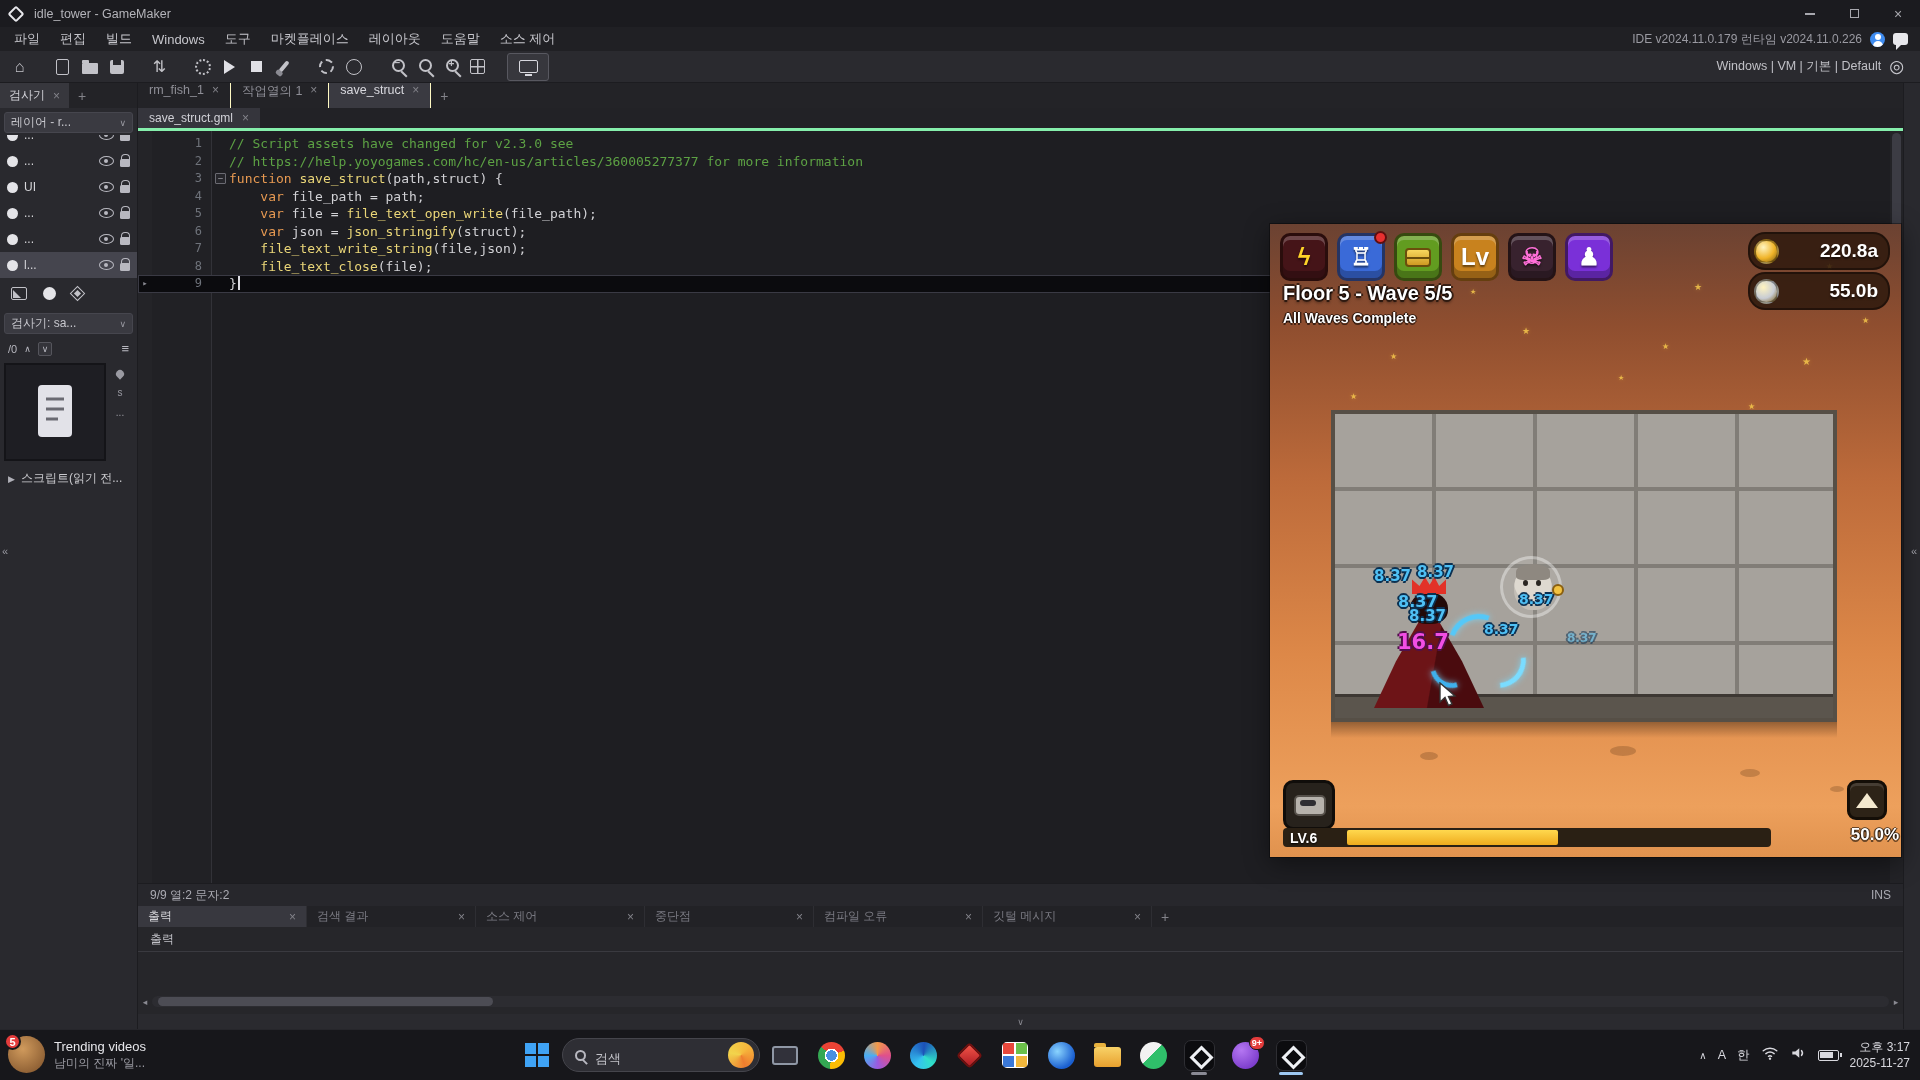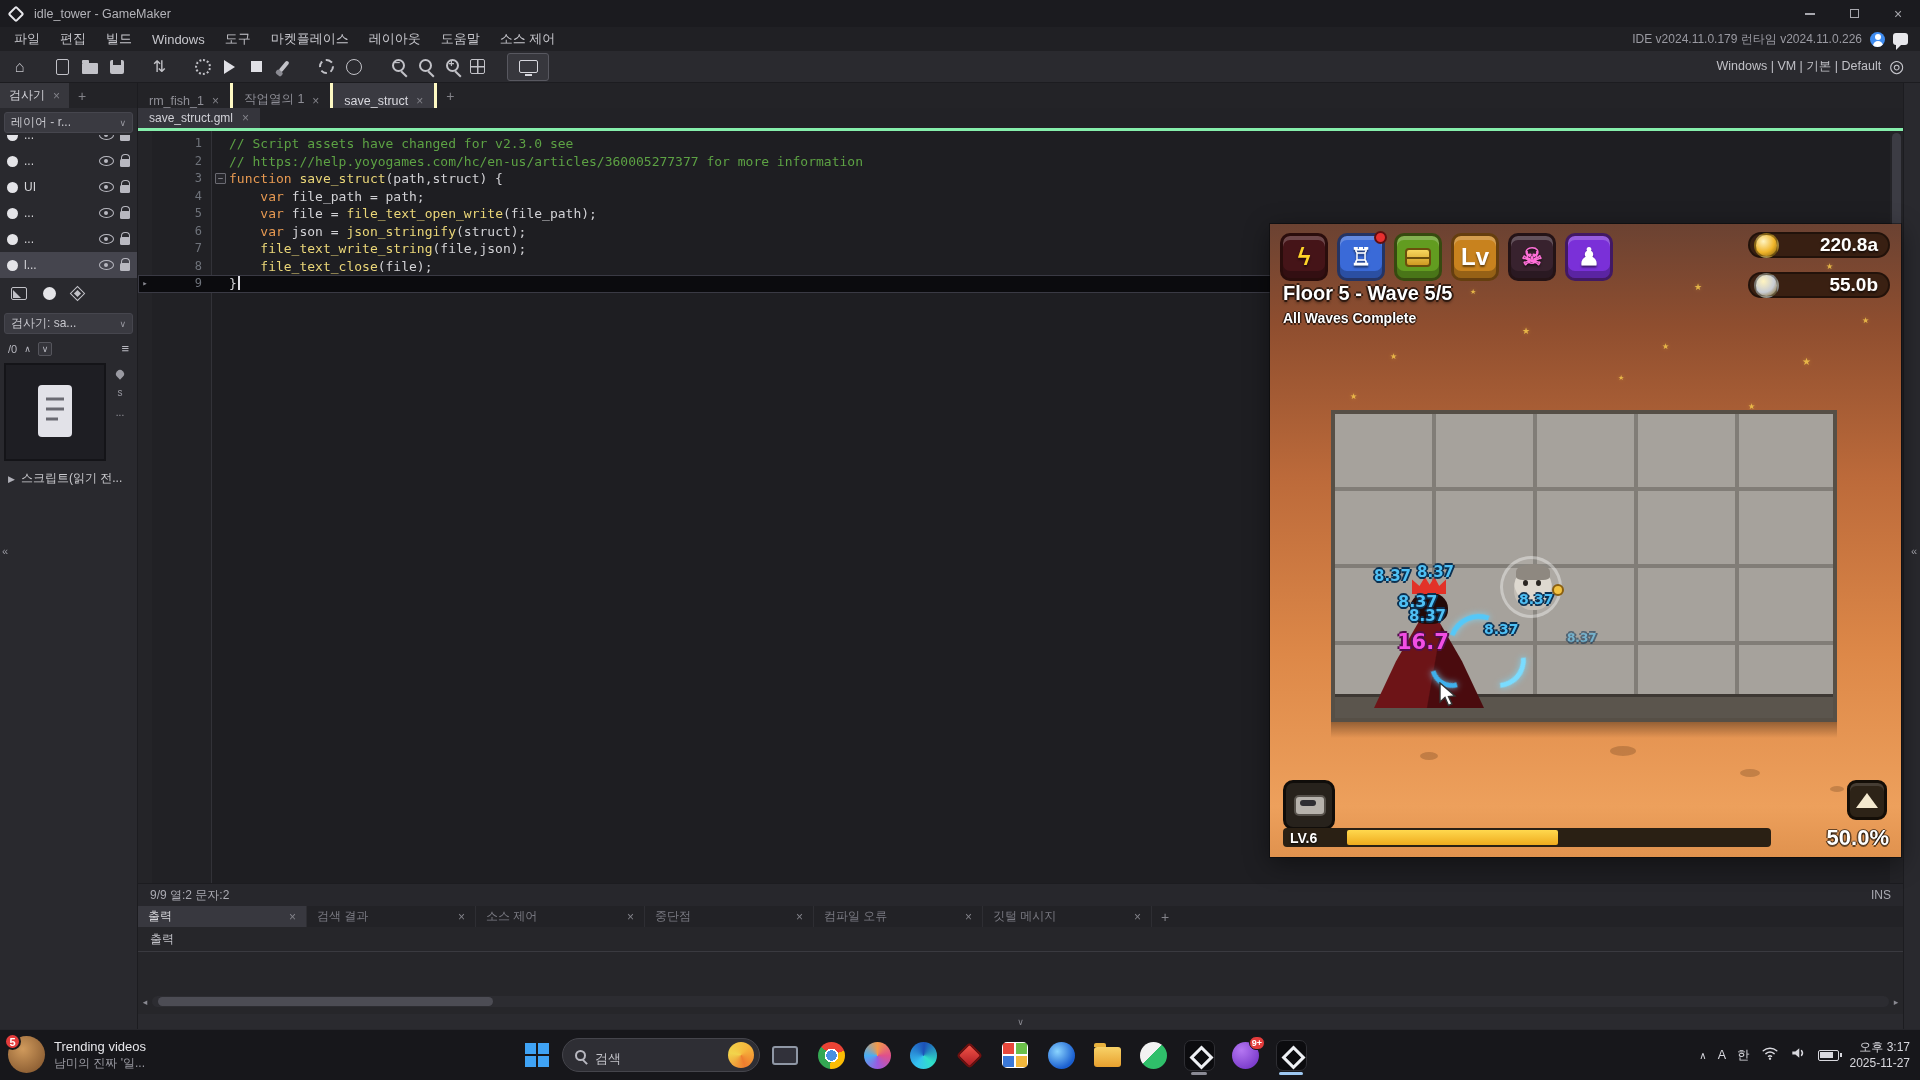--- a/index.html
+++ b/index.html
@@ -87,21 +87,21 @@
 .lp-prevrow{display:flex;padding:2px 2px 0 4px;gap:4px;}
 .lp-preview{width:102px;height:98px;background:#1e1e23;border:2px solid #141418;display:flex;align-items:center;justify-content:center;}
 .lp-side{display:flex;flex-direction:column;align-items:center;gap:9px;padding-top:7px;color:#9a9aa2;font-size:10px;width:20px;}
 .pin{width:8px;height:8px;border-radius:50% 50% 50% 0;background:#9a9aa2;transform:rotate(-45deg);}
 .lp-script{display:flex;align-items:center;gap:6px;padding:9px 8px;font-size:12px;color:#cacace;}
 .tri{font-size:9px;color:#b0b0b8;}
 
 
 .editor{position:absolute;left:138px;right:17px;top:83px;height:823px;background:#1e1e22;}
 .etabs{height:25px;background:#232327;display:flex;align-items:stretch;font-size:12.5px;}
-.etab{display:flex;align-items:flex-end;gap:8px;padding:0 11px;color:#8e8e96;border-right:3px solid #fef9c3;}
+.etab{display:flex;align-items:flex-start;gap:8px;padding:0 11px;color:#8e8e96;border-right:1px solid #fef9c3;}
 .etab.active{background:#3a3a41;color:#d8d8de;}
 .ftabs{height:23px;background:#222226;display:flex;border-bottom:3px solid #86efac;}
 .ftab{background:#35353c;display:flex;align-items:center;gap:9px;padding:0 11px;font-size:12px;color:#d2d2d8;}
 .codearea{position:absolute;left:0;right:0;top:48px;bottom:23px;overflow:hidden;}
 .bpcol{position:absolute;left:0;top:0;bottom:0;width:14px;background:#242428;}
 .gutcol{position:absolute;left:14px;top:0;bottom:0;width:60px;background:#212125;border-right:1px solid #323238;}
 #code-lines{position:absolute;left:0;right:13px;top:4px;font-family:"DejaVu Sans Mono","Liberation Mono",monospace;font-size:13px;line-height:17.5px;}
 .codeline{display:flex;height:17.5px;align-items:center;position:relative;}
 .bp{width:14px;flex:none;color:#8a8a92;font-size:9px;text-align:center;}
 .lnum{width:60px;flex:none;text-align:right;padding-right:10px;color:#6f737b;font-size:12px;}
@@ -137,21 +137,21 @@
 
 
 .game{position:absolute;left:1270px;top:224px;width:631px;height:633px;overflow:hidden;z-index:20;background:linear-gradient(180deg,#6b4232 0%,#8f4e2f 16%,#bc6a3a 40%,#dd8848 68%,#eda05c 92%,#e0924e 100%);box-shadow:0 0 0 1px rgba(0,0,0,.35),0 6px 24px rgba(0,0,0,.45);}
 .star{position:absolute;color:#f6c84c;opacity:.85;text-shadow:0 0 4px rgba(246,200,76,.4);}
 #g-icons{position:absolute;left:10px;top:9px;display:flex;gap:9px;}
 .gicon{width:48px;height:48px;border-radius:10px;border:3px solid rgba(20,8,4,.55);box-shadow:inset 0 4px rgba(255,255,255,.22),inset 0 -7px rgba(0,0,0,.25);display:flex;align-items:center;justify-content:center;position:relative;}
 .gglyph{font-size:24px;font-weight:bold;text-shadow:0 2px 2px rgba(0,0,0,.5);line-height:1;}
 .chest{width:26px;height:19px;background:linear-gradient(#f8d75e,#cf9a22);border:2px solid #6b4e0c;border-radius:4px;position:relative;}
 .chest::after{content:"";position:absolute;left:0;right:0;top:7px;height:2px;background:#6b4e0c;}
 .gdot{position:absolute;right:-5px;top:-5px;width:13px;height:13px;border-radius:50%;background:#e83030;border:2px solid #5e0f0f;}
-.gcur{position:absolute;right:11px;width:142px;height:26px;background:rgba(48,26,14,.88);border:2px solid rgba(0,0,0,.4);border-radius:17px;display:flex;align-items:center;padding:0 10px 0 4px;}
+.gcur{position:absolute;right:11px;width:142px;height:38px;background:rgba(48,26,14,.88);border:2px solid rgba(0,0,0,.4);border-radius:17px;display:flex;align-items:center;padding:0 10px 0 4px;}
 .coin{width:25px;height:25px;border-radius:50%;border:2px solid rgba(0,0,0,.35);flex:none;}
 .cval{flex:1;text-align:right;color:#fff;font-size:19px;font-weight:bold;text-shadow:0 2px 2px rgba(0,0,0,.6);}
 .g-floor{position:absolute;left:13px;top:58px;font-size:20px;font-weight:bold;color:#fff;text-shadow:-2px 0 rgba(0,0,0,.55),2px 0 rgba(0,0,0,.55),0 -2px rgba(0,0,0,.55),0 2px rgba(0,0,0,.55),0 3px 3px rgba(0,0,0,.4);}
 .g-waves{position:absolute;left:13px;top:86px;font-size:14px;font-weight:bold;color:#fff;text-shadow:-1.5px 0 rgba(0,0,0,.55),1.5px 0 rgba(0,0,0,.55),0 -1.5px rgba(0,0,0,.55),0 2px rgba(0,0,0,.55);}
 .g-wall{position:absolute;left:61px;top:186px;width:506px;height:312px;background-color:#a6a29c;background-image:repeating-linear-gradient(0deg,transparent 0 73px,#817d77 73px 77px),repeating-linear-gradient(90deg,transparent 0 97px,#817d77 97px 101px);border:4px solid #564f46;}
 .g-wall-bottom{position:absolute;left:0;right:0;bottom:0;height:24px;background:#5b554d;border-top:3px solid #3d3833;}
 .g-wallshadow{position:absolute;left:61px;top:498px;width:506px;height:16px;background:linear-gradient(rgba(0,0,0,.35),transparent);}
 .spot{position:absolute;background:rgba(60,30,10,.22);border-radius:50%;}
 .g-boss{position:absolute;left:100px;top:354px;width:118px;height:130px;}
 .boss-robe{position:absolute;left:4px;bottom:0;width:110px;height:104px;background:linear-gradient(100deg,#6d1417 55%,#4a0b0e 56%);clip-path:polygon(50% 0,80% 55%,100% 100%,0 100%,20% 55%);}
@@ -176,21 +176,21 @@
 .g-unit{position:absolute;left:13px;top:556px;width:52px;height:50px;background:#27221c;border:3px solid #100d0a;border-radius:10px;display:flex;align-items:center;justify-content:center;}
 .bot{width:32px;height:26px;position:relative;}
 .bot::before{content:"";position:absolute;left:1px;top:3px;width:28px;height:17px;background:#b6b2ac;border-radius:5px;border:2px solid #55504a;}
 .bot::after{content:"";position:absolute;left:7px;top:8px;width:16px;height:6px;background:#2e2e33;border-radius:3px;}
 .g-hp{position:absolute;left:69px;top:583px;width:431px;height:21px;background:#3a1a0e;border:2px solid #170b05;border-radius:4px;}
 #hp-fill{height:100%;background:linear-gradient(#f2523c,#c6281a);border-radius:2px;}
 .g-hp-text{position:absolute;left:78px;top:1px;font-size:15px;font-weight:bold;color:#fff;text-shadow:0 2px 2px rgba(0,0,0,.55);}
 .g-lv{position:absolute;left:13px;top:604px;width:62px;height:19px;background:#2a2014;border-radius:4px 0 0 4px;color:#fff;font-weight:bold;font-size:14px;display:flex;align-items:center;padding-left:7px;text-shadow:0 1px 2px #000;}
 .g-xp{position:absolute;left:75px;top:604px;width:426px;height:19px;background:#2a2014;border-radius:0 4px 4px 0;padding:2px;}
 #xp-fill{height:100%;background:linear-gradient(#ffd84e,#efab1e);border-radius:2px;}
-.g-pct{position:absolute;right:12px;top:601px;font-size:22px;font-weight:bold;color:#fff;text-shadow:-1.5px 0 rgba(0,0,0,.55),1.5px 0 rgba(0,0,0,.55),0 -1.5px rgba(0,0,0,.55),0 2px rgba(0,0,0,.55);}
+.g-pct{position:absolute;right:2px;top:601px;font-size:17px;font-weight:bold;color:#fff;text-shadow:-1.5px 0 rgba(0,0,0,.55),1.5px 0 rgba(0,0,0,.55),0 -1.5px rgba(0,0,0,.55),0 2px rgba(0,0,0,.55);}
 .g-upbtn{position:absolute;left:577px;top:556px;width:40px;height:40px;background:#2d2317;border:3px solid #140e07;border-radius:9px;display:flex;align-items:center;justify-content:center;box-shadow:inset 0 3px rgba(255,255,255,.12);}
 .tri-up{width:0;height:0;border-left:11px solid transparent;border-right:11px solid transparent;border-bottom:15px solid #f4e9cf;}
 
 
 .taskbar{position:absolute;left:0;bottom:0;width:100%;height:51px;background:#17171b;border-top:1px solid #26262b;z-index:30;}
 .tb-notif{position:absolute;left:8px;top:6px;display:flex;align-items:center;gap:9px;}
 .tb-thumb{width:37px;height:37px;border-radius:50%;background:radial-gradient(circle at 40% 35%,#d09a5c,#7a4e28);position:relative;flex:none;}
 .tb-badge{position:absolute;left:-4px;top:-3px;min-width:17px;height:17px;border-radius:9px;background:#e43c3c;color:#fff;font-size:11px;font-weight:bold;display:flex;align-items:center;justify-content:center;border:2px solid #17171b;padding:0 2px;}
 .tb-ntext{display:flex;flex-direction:column;line-height:16px;}
 .tb-ntext .t1{color:#e6e6ea;font-size:13px;}

